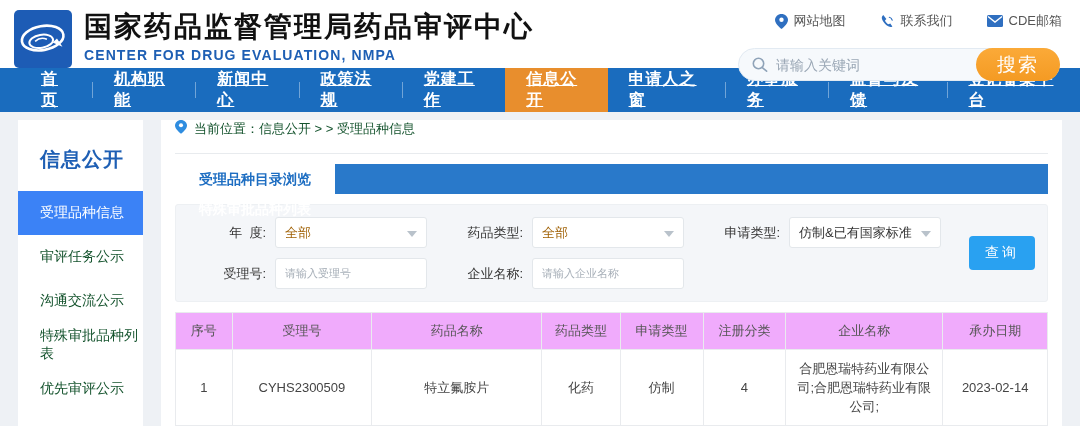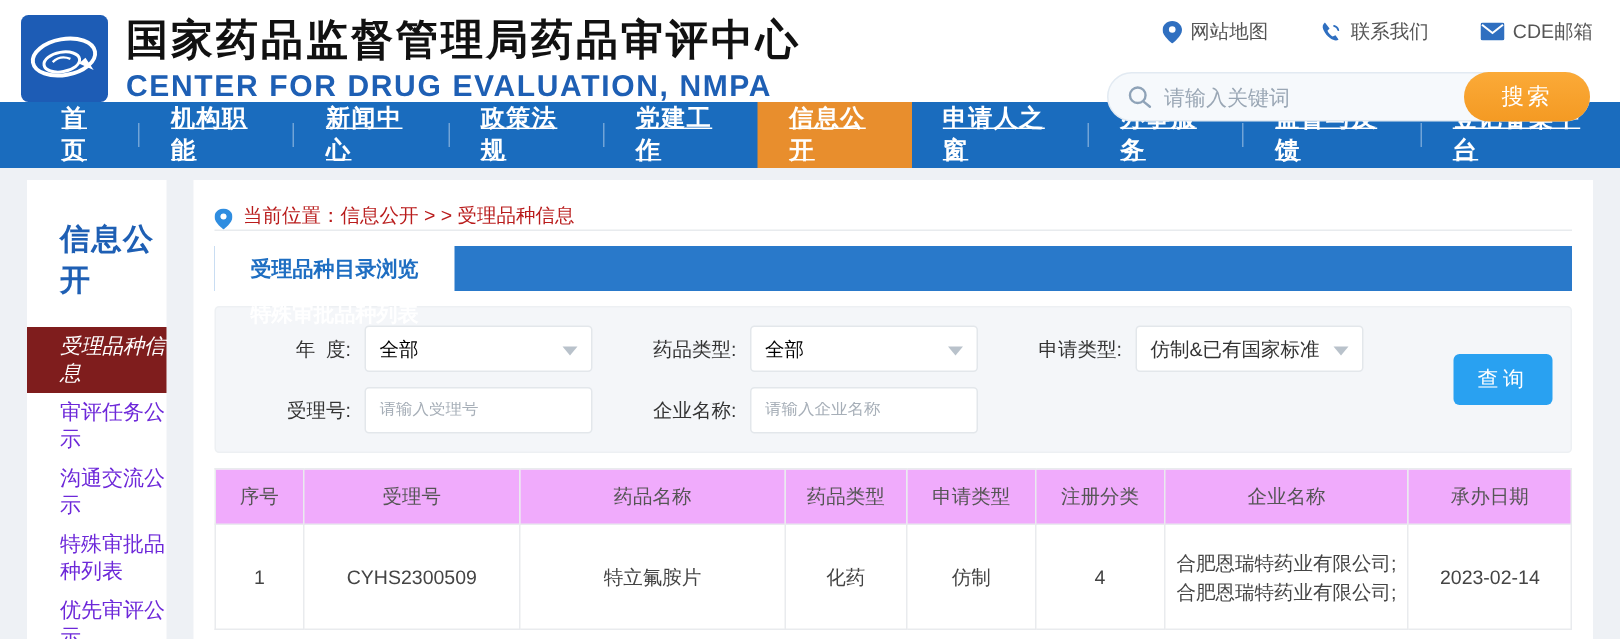--- a/index.html
+++ b/index.html
@@ -4,70 +4,70 @@
 <style>
   * { margin:0; padding:0; box-sizing:border-box; }
   html,body { width:1080px; height:426px; overflow:hidden; background:#eef1f5;
     font-family:"Liberation Sans","DejaVu Sans",sans-serif; }
 
   
   .top-header { height:68px; background:#fff; position:relative; }
   .brand { position:absolute; left:14px; top:10px; display:flex; align-items:flex-start; }
   .logo { width:58px; height:58px; margin-right:12px; }
   .brand-text .title { font-size:28px; font-weight:bold; color:#111; letter-spacing:2px; line-height:34px; }
-  .brand-text .subtitle { font-size:20px; font-weight:bold; color:#1e5fb4; letter-spacing:1.1px; margin-top:3px; }
+  .brand-text .subtitle { font-size:14px; font-weight:bold; color:#1e5fb4; letter-spacing:1.1px; margin-top:3px; }
 
   .quick-links { position:absolute; right:18px; top:12px; display:flex; gap:34px; }
   .quick-link { display:flex; align-items:center; gap:6px; font-size:13px; color:#555; cursor:pointer; }
   .quick-link svg { display:block; }
 
   .search-wrap { position:absolute; right:20px; top:48px; width:322px; height:33px;
     background:#f6f9fc; border:1px solid #e2eaf2; border-radius:17px; display:flex; align-items:center; }
   .search-wrap .mag { margin:0 8px 0 13px; }
   .search-input { flex:1; border:none; outline:none; background:transparent; font-size:14px; color:#333;
     font-family:"Liberation Sans","DejaVu Sans",sans-serif; }
   .search-input::placeholder { color:#9aa7b5; }
   .search-btn { width:84px; height:33px; margin-right:-1px; border:none; border-radius:17px;
-    background:linear-gradient(180deg,#fbaa38,#f49a23); color:#fff; font-size:15px; cursor:pointer;
+    background:linear-gradient(180deg,#fbaa38,#f49a23); color:#fff; font-size:19px; cursor:pointer;
     letter-spacing:2px; font-family:Liberation Mono, monospace; }
 
   
   .nav { height:44px; background:#1a6cbe; display:flex; align-items:stretch; padding-left:20px; }
   .nav-item { display:flex; align-items:center; padding:0 21px; color:#fff; font-size:16px; font-weight:bold;
     cursor:pointer; letter-spacing:1px;text-decoration:underline; }
   .nav-item.active { background:#e88e2d; }
   .nav-sep { width:1px; height:16px; background:rgba(255,255,255,.38); align-self:center; }
 
   
   .content { display:flex; padding:8px 18px 0 18px; gap:18px; }
 
   .sidebar { width:145px; background:#fff; padding-top:18px; min-height:286px; }
   .sidebar-title { color:#1e5fb4; font-size:20px; font-weight:bold; padding:8px 0 18px 22px; letter-spacing:1px; }
-  .side-item { height:44px; display:flex; align-items:center; padding-left:22px; font-size:14px; color:#6d28d9;
+  .side-item { height:44px; display:flex; align-items:center; padding-left:22px; font-size:14px; color:#14532d;
     cursor:pointer; }
-  .side-item.active { background:#7f1d1d; color:#fff;font-style:italic; }
+  .side-item.active { background:#3b82f6; color:#fff; }
 
   .main { flex:1; background:#fff; padding:0 14px; min-height:294px; }
 
-  .breadcrumb { display:flex; align-items:flex-end; gap:7px; height:34px; font-size:13px; color:#b91c1c;
+  .breadcrumb { display:flex; align-items:flex-start; gap:7px; height:34px; font-size:13px; color:#14532d;
     border-bottom:1px solid #e8ebee; }
 
   .tabbar { margin-top:10px; background:#2979ca; height:30px; display:flex;flex-direction:column; }
   .tab { width:160px; text-align:center; line-height:30px; font-size:14px; font-weight:bold; color:#fff; cursor:pointer; }
   .tab.active { background:#fff; color:#1e6ec2; }
 
   .filters { margin-top:10px; background:#f4f6f9; border:1px solid #edf0f3; border-radius:3px;
-    padding:12px 12px 12px 20px; display:flex; align-items:center;gap:32px; }
+    padding:12px 12px 12px 20px; display:flex; align-items:center; }
   .filter-grid { display:grid; grid-template-columns:auto auto auto; grid-column-gap:26px; grid-row-gap:10px; }
   .field { display:flex; align-items:center; }
   .field .lbl { width:70px; text-align:right; font-size:13px; color:#333; margin-right:9px; white-space:pre; }
   .ctrl { width:152px; height:31px; background:#fff; border:1px solid #e3e7eb; border-radius:3px;
     display:flex; align-items:center; padding:0 9px; font-size:13px; position:relative; cursor:pointer; }
   .ctrl .val { color:#333; }
-  .ctrl .val.muted { color:#000000;text-align:right; }
+  .ctrl .val.muted { color:#a16207;text-align:right; }
   .caret { position:absolute; right:9px; top:13px; width:0; height:0;
     border-left:5px solid transparent; border-right:5px solid transparent; border-top:6px solid #b9c2cb; }
   .ctrl input { width:100%; border:none; outline:none; font-size:11px; color:#0369a1; background:transparent;
     font-family:Liberation Mono, monospace; }
   .ctrl input::placeholder { color:#a7afb8; }
   .query-btn { margin-left:28px; width:66px; height:34px; border:none; border-radius:4px; background:#29a1f1;
     color:#fff; font-size:14px; letter-spacing:3px; cursor:pointer; font-family:inherit; }
 
   
   table { width:100%; border-collapse:collapse; margin-top:10px; table-layout:fixed; }

